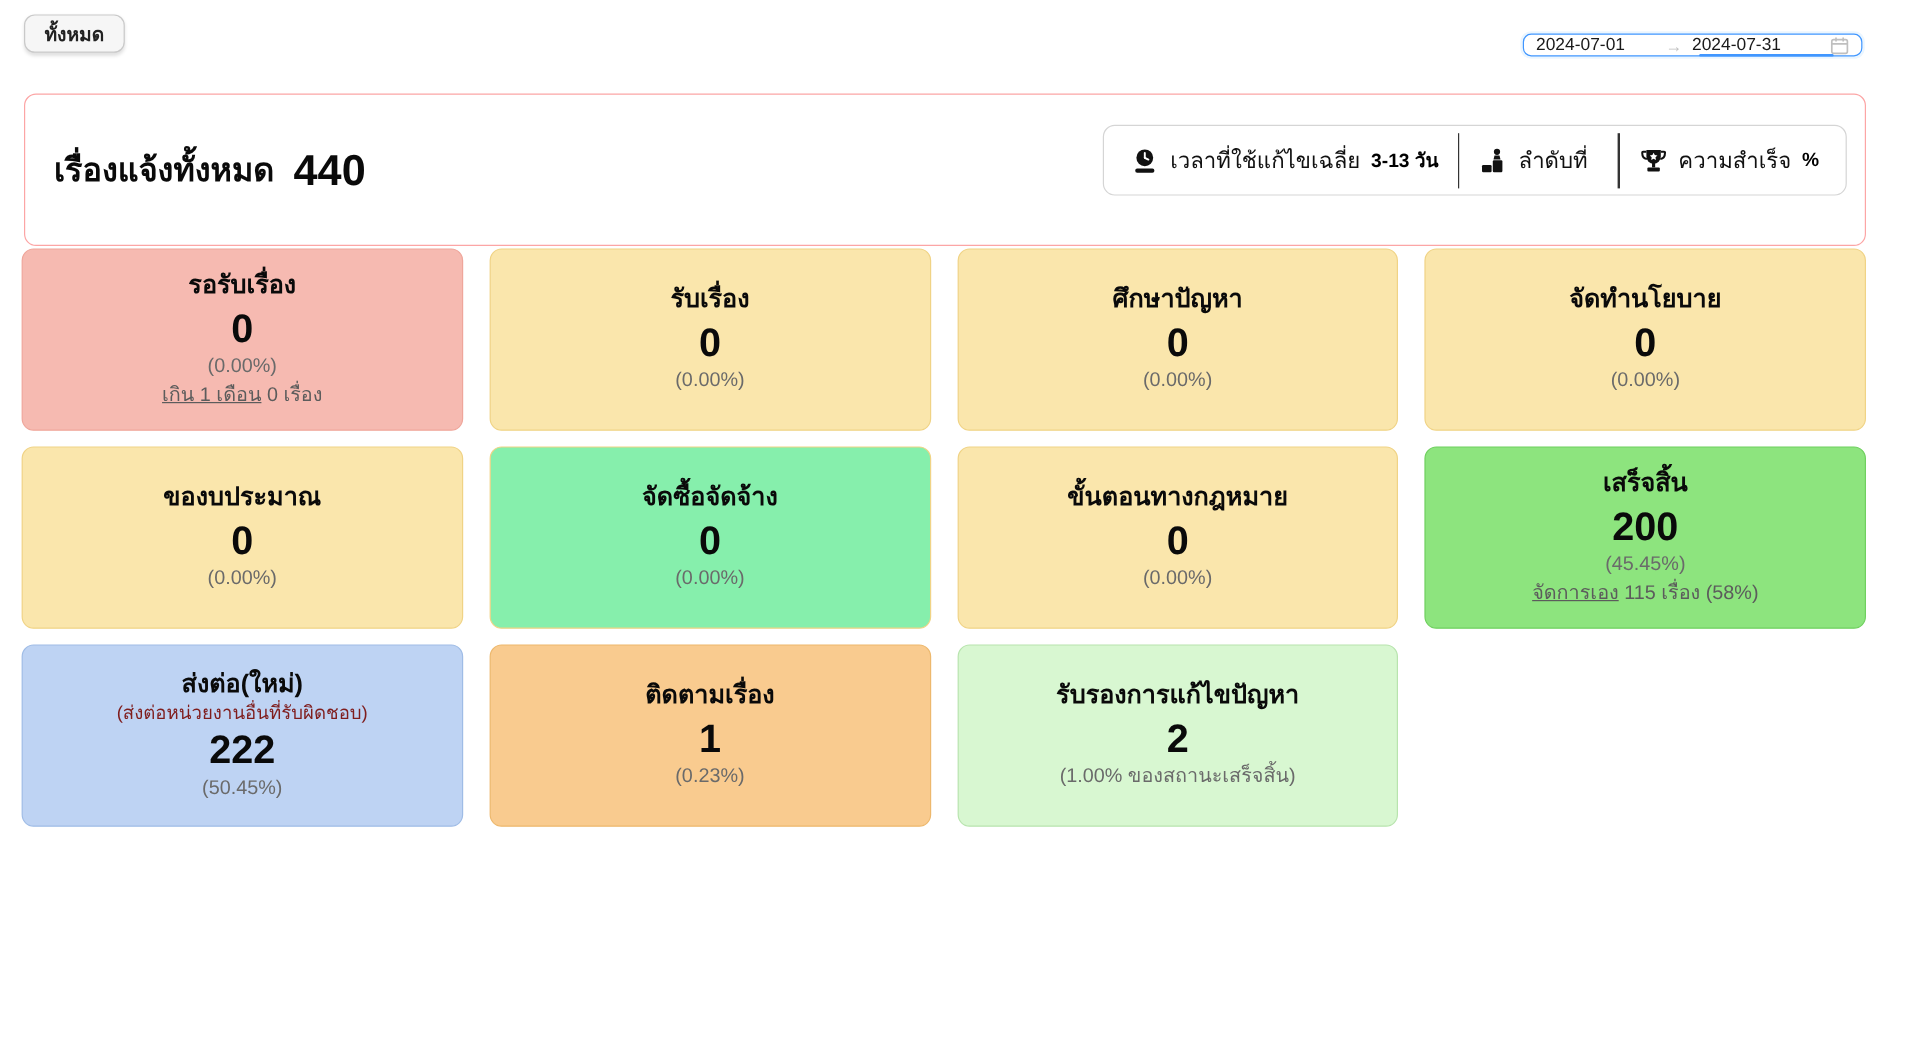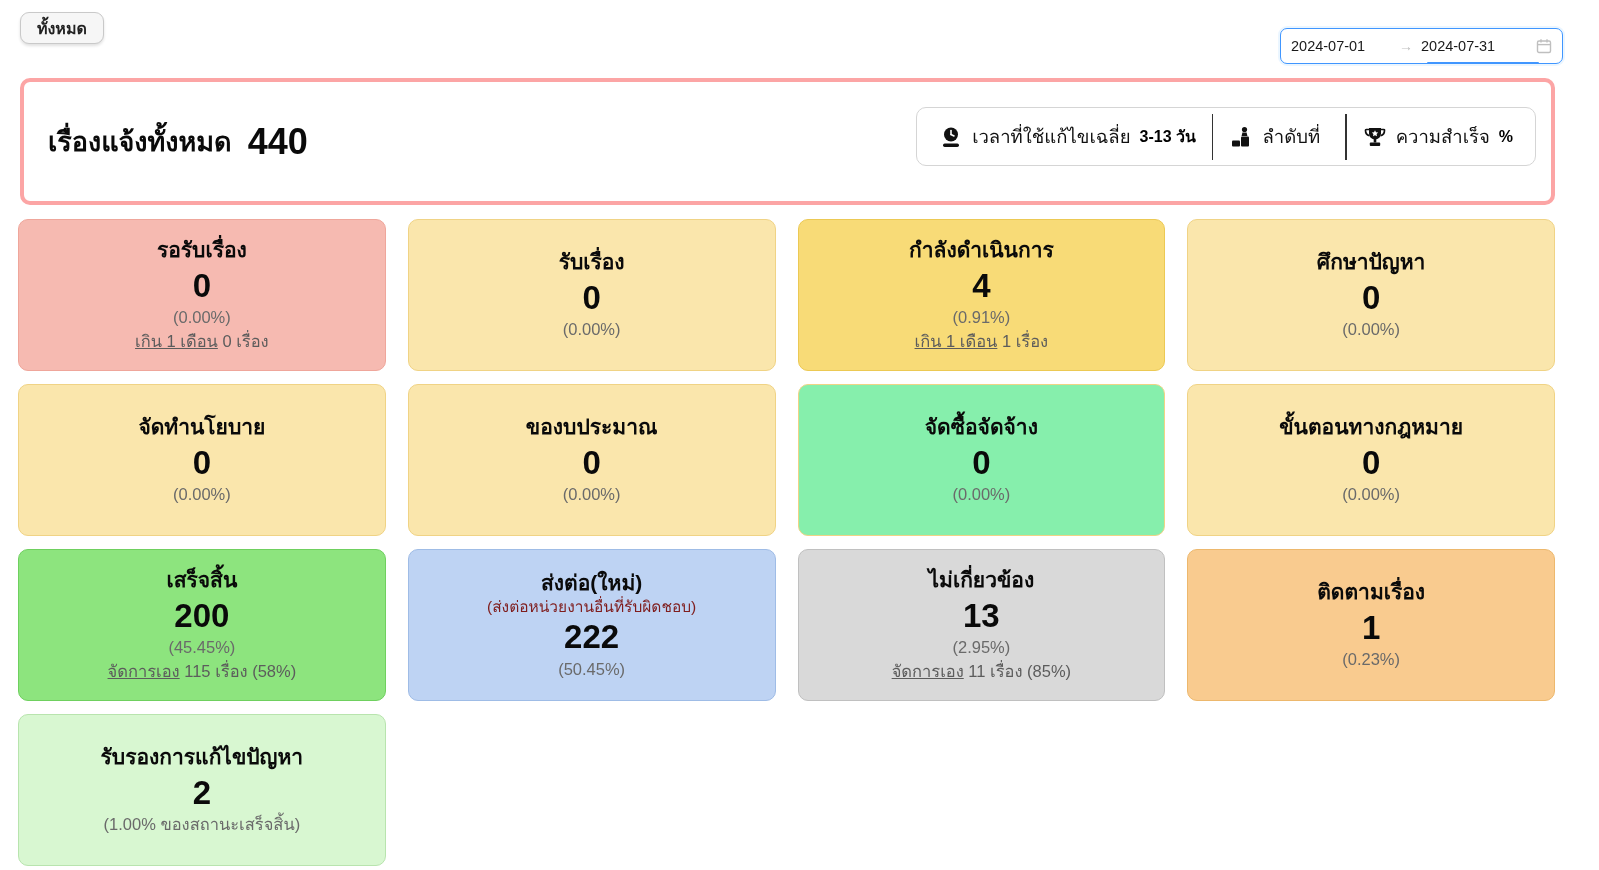--- a/index.html
+++ b/index.html
@@ -21,22 +21,22 @@
     height: 32px; padding: 0 16px;
     font-size: 16px; font-weight: 600; color: #222;
     background: #f6f6f6;
     border: 1px solid #c9c9c9;
     border-radius: 9px;
     box-shadow: 0 2px 3px rgba(0,0,0,0.12);
     cursor: pointer;
     font-family: inherit;
   }
   .range-picker {
-    position: absolute; right: 36px; top: 28px;
-    width: 283px; height: 36px;
+    position: absolute; right: 47px; top: 28px;
+    width: 283px; height: 19px;
     border: 1px solid #4096ff;
     border-radius: 7px;
     box-shadow: 0 0 0 2px rgba(5,145,255,0.08);
     display: flex; align-items: center;
     padding: 0 10px;
     background: #fff;
   }
   .date-input {
     border: none; outline: none;
     width: 106px; font-size: 14.5px; color: #1a1a1a;
@@ -50,21 +50,21 @@
     position: absolute; bottom: -1px; left: 146px;
     width: 112px; height: 2px;
     background: #4096ff; border-radius: 2px;
   }
 
   
   .summary-card {
     position: relative;
     margin: 8px 44px 0 20px;
     width: 1535px; height: 127px;
-    border: 4px solid #fca5a5;
+    border: 1px solid #fca5a5;
     border-radius: 10px;
     background: #fff;
     display: flex; align-items: center;
   }
   .summary-left {
     display: flex; align-items: center; gap: 16px;
     margin-left: 24px;
   }
   .summary-label { font-size: 27px; font-weight: 700; color: #0a0a0a; }
   .summary-value { font-size: 36px; font-weight: 700; color: #0a0a0a; }
@@ -79,21 +79,21 @@
     background: #fff;
   }
   .stat-group { display: flex; align-items: center; gap: 9px; }
   .stat-label { font-size: 18.5px; color: #111; }
   .stat-value { font-size: 16px; font-weight: 700; color: #000; }
   .stat-divider { width: 1.5px; height: 46px; background: #333; }
   .stat-icon svg { display: block; }
 
   
   .cards-grid {
-    margin: 14px 44px 0 18px;
+    margin: 2px 44px 0 18px;
     width: 1537px;
     display: grid;
     grid-template-columns: repeat(4, 1fr);
     gap: 13px 22px;
   }
   .card {
     height: 152px;
     border-radius: 10px;
     border: 1px solid rgba(0,0,0,0.14);
     display: flex; flex-direction: column;
@@ -197,29 +197,20 @@
   </div>
 
   <div class="card" style="background: rgb(250, 230, 172); border-color: rgb(240, 211, 133);">
     <div class="card-title">รับเรื่อง</div>
 
     <div class="card-value">0</div>
     <div class="card-percent">(0.00%)</div>
 
   </div>
 
-  <div class="card" style="background: rgb(248, 219, 119); border-color: rgb(236, 201, 84);">
-    <div class="card-title">กำลังดำเนินการ</div>
-
-    <div class="card-value">4</div>
-    <div class="card-percent">(0.91%)</div>
-    <div class="card-extra">
-      <a class="card-link">เกิน 1 เดือน</a><span class="card-link-suffix"> 1 เรื่อง</span>
-    </div>
-  </div>
 
   <div class="card" style="background: rgb(250, 230, 172); border-color: rgb(240, 211, 133);">
     <div class="card-title">ศึกษาปัญหา</div>
 
     <div class="card-value">0</div>
     <div class="card-percent">(0.00%)</div>
 
   </div>
 
   <div class="card" style="background: rgb(250, 230, 172); border-color: rgb(240, 211, 133);">
@@ -265,29 +256,20 @@
   </div>
 
   <div class="card" style="background: rgb(190, 211, 243); border-color: rgb(159, 188, 230);">
     <div class="card-title">ส่งต่อ(ใหม่)</div>
     <div class="card-subtitle">(ส่งต่อหน่วยงานอื่นที่รับผิดชอบ)</div>
     <div class="card-value">222</div>
     <div class="card-percent">(50.45%)</div>
 
   </div>
 
-  <div class="card" style="background: rgb(217, 217, 217); border-color: rgb(192, 192, 192);">
-    <div class="card-title">ไม่เกี่ยวข้อง</div>
-
-    <div class="card-value">13</div>
-    <div class="card-percent">(2.95%)</div>
-    <div class="card-extra">
-      <a class="card-link">จัดการเอง</a><span class="card-link-suffix"> 11 เรื่อง (85%)</span>
-    </div>
-  </div>
 
   <div class="card" style="background: rgb(249, 203, 143); border-color: rgb(237, 184, 109);">
     <div class="card-title">ติดตามเรื่อง</div>
 
     <div class="card-value">1</div>
     <div class="card-percent">(0.23%)</div>
 
   </div>
 
   <div class="card" style="background: rgb(216, 247, 209); border-color: rgb(184, 228, 174);">

